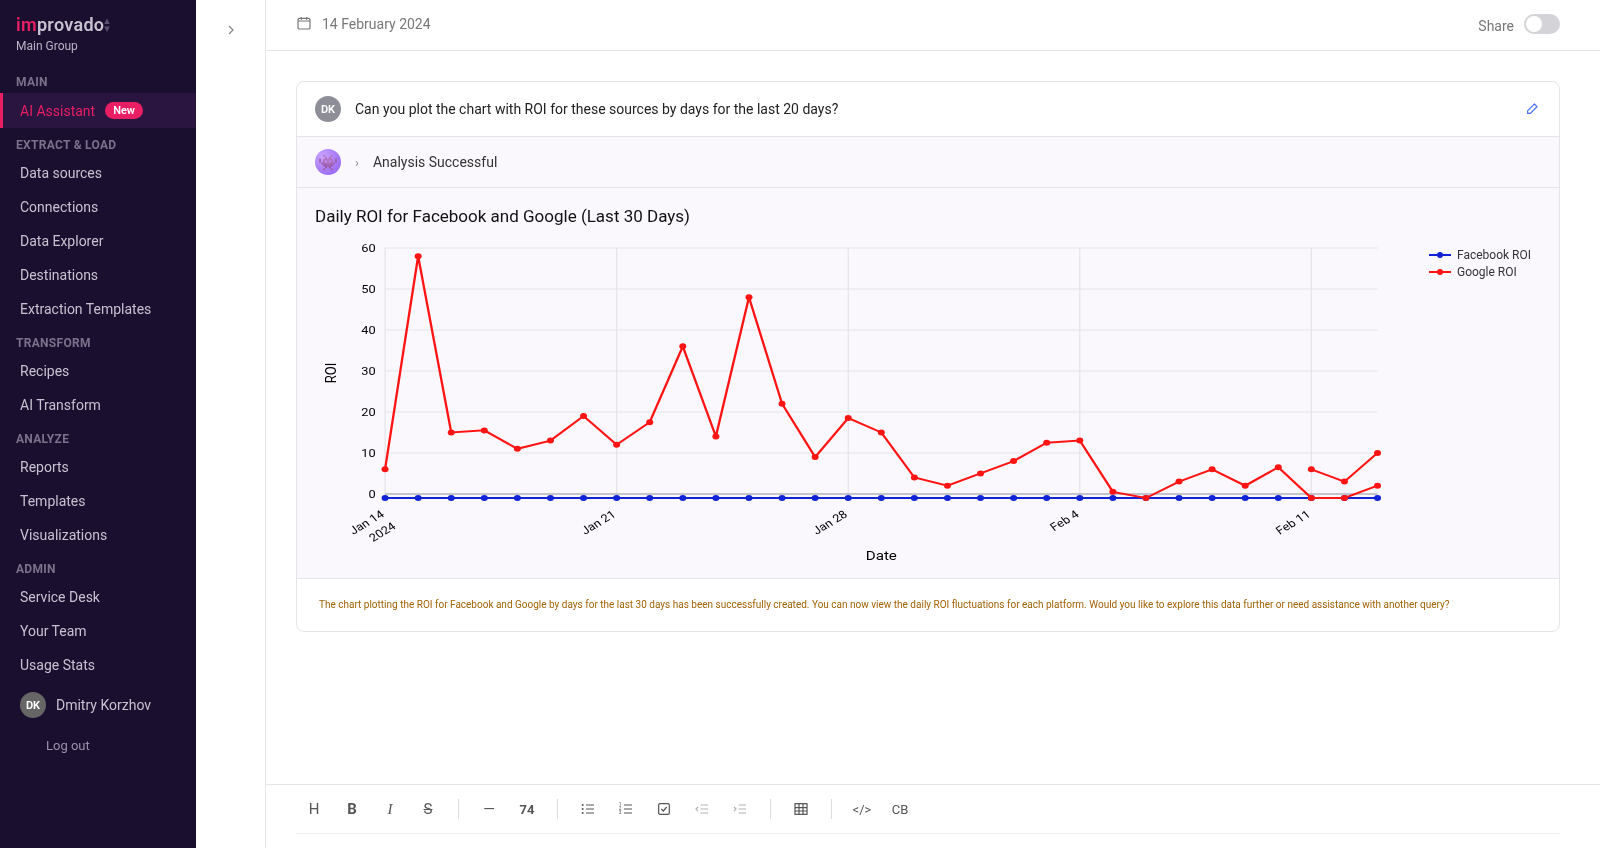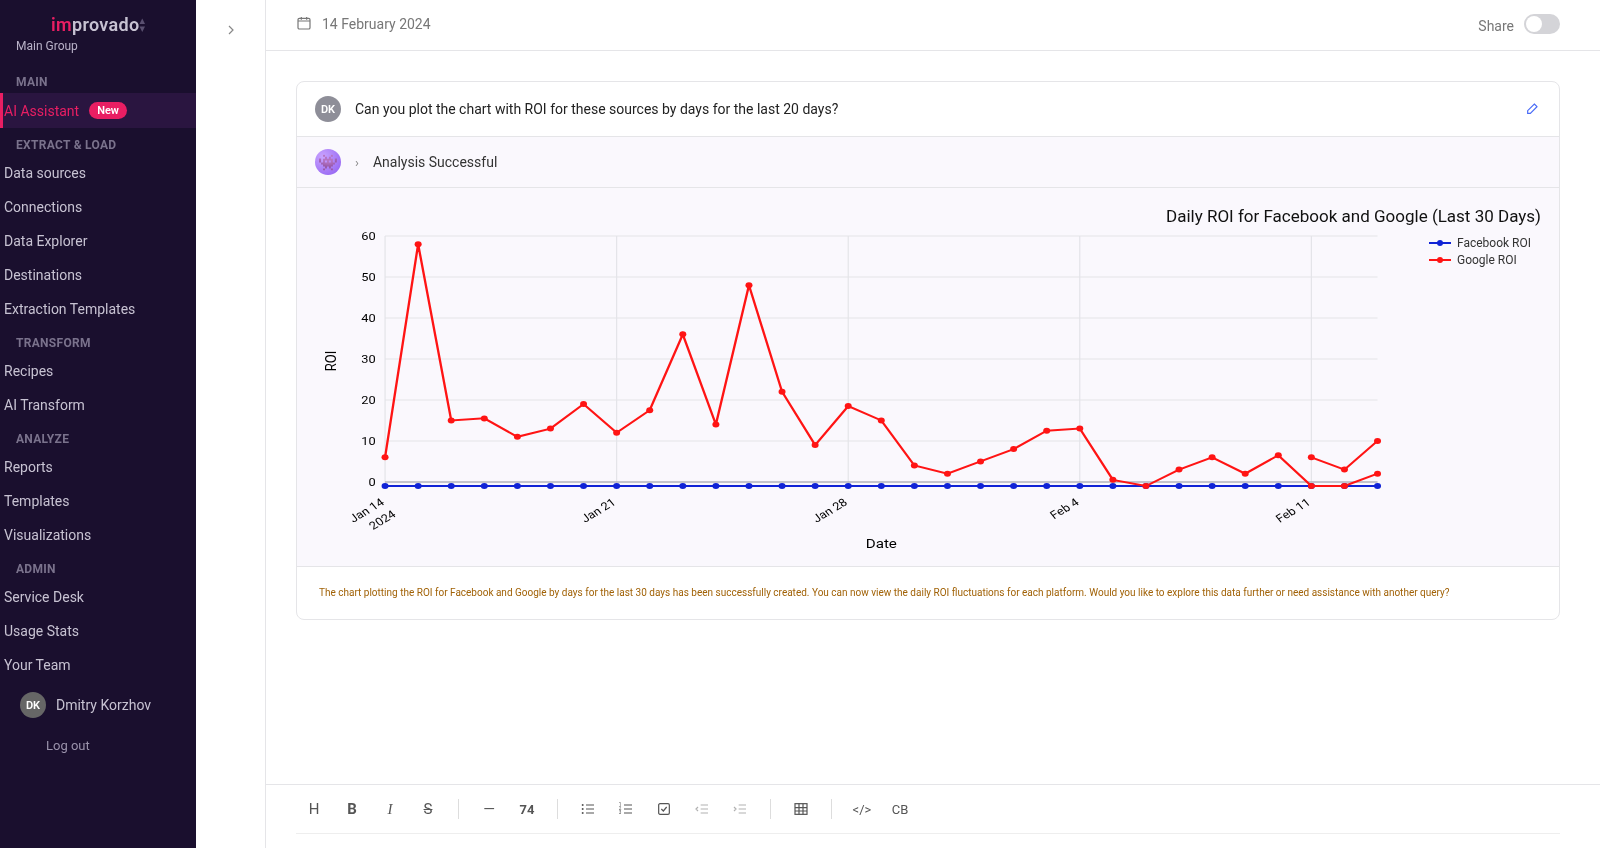--- a/index.html
+++ b/index.html
@@ -18,27 +18,27 @@
     --red:#ff1414;
     --violet:#7c4dff;
     --violet-dark:#6a3cff;
   }
   *{box-sizing:border-box}
   body{margin:0;font-family:-apple-system,BlinkMacSystemFont,'Segoe UI',Roboto,Arial,sans-serif;color:var(--text);background:#fff;font-size:14px}
   .app{display:flex;height:848px;width:1600px;overflow:hidden}
 
   
   .sidebar{width:196px;background:var(--sidebar-bg);color:var(--sidebar-fg);display:flex;flex-direction:column;flex-shrink:0}
-  .logo-row{display:flex;align-items:center;justify-content:center;padding:14px 16px 4px}
+  .logo-row{display:flex;align-items:center;justify-content:flex-start;padding:14px 16px 4px}
   .logo{font-size:18px;font-weight:600;letter-spacing:.3px}
   .logo .im{color:var(--accent-pink)}
   .up-down{color:#5a5070;font-size:11px;line-height:8px;display:flex;flex-direction:column;gap:0;cursor:pointer}
   .group-label{padding:0 16px 12px;font-size:12px;color:#b9b2c8}
   .section-label{padding:10px 16px 4px;font-size:12px;font-weight:700;color:var(--sidebar-fg-dim);letter-spacing:.3px}
-  .nav-item{display:flex;align-items:center;gap:10px;padding:9px 4px;font-size:14px;color:var(--sidebar-fg);cursor:pointer}
+  .nav-item{display:flex;align-items:center;gap:10px;padding:9px 20px;font-size:14px;color:var(--sidebar-fg);cursor:pointer}
   .nav-item.active{background:var(--active-bg);color:var(--accent-pink);position:relative}
   .nav-item.active::before{content:'';position:absolute;left:0;top:0;bottom:0;width:3px;background:var(--accent-pink)}
   .badge{background:var(--badge-pink);color:#fff;font-size:11px;padding:2px 8px;border-radius:10px;font-weight:600}
   .user-row{display:flex;align-items:center;gap:10px;padding:10px 20px;font-size:14px;color:var(--sidebar-fg)}
   .avatar{width:26px;height:26px;border-radius:50%;display:flex;align-items:center;justify-content:center;font-size:11px;font-weight:600;color:#fff}
   .avatar.gray{background:#8e8e98}
   .avatar.dk{background:#666}
   .avatar.alien{background:radial-gradient(circle at 30% 30%,#c9a3ff,#8d5cf0);font-size:16px}
   .logout{padding:10px 28px 14px 46px;font-size:13px;color:#9a92ab;cursor:pointer}
   .strip{width:70px;border-right:1px solid var(--border);flex-shrink:0;display:flex;justify-content:center;padding-top:22px}
@@ -54,21 +54,21 @@
   .toggle::after{content:'';position:absolute;width:16px;height:16px;border-radius:50%;background:#fff;top:2px;left:2px}
 
   .convo{flex:1;overflow:auto;padding:30px 40px 10px 30px}
   .card{border:1px solid var(--border);border-radius:8px;background:#fff;margin-bottom:18px;overflow:hidden}
   .prompt{display:flex;align-items:center;gap:14px;padding:14px 18px;border-bottom:1px solid var(--border)}
   .prompt .text{flex:1;font-size:14px;color:#222}
   .edit-btn{color:#4a6cf7;cursor:pointer}
   .response-head{display:flex;align-items:center;gap:14px;padding:12px 18px;background:var(--response-bg);border-bottom:1px solid var(--border)}
   .chev{color:#888;font-size:13px}
   .chart-area{background:var(--response-bg);padding:18px 18px 10px}
-  .chart-title{text-align:right;font-size:17px;color:#111}
+  .chart-title{text-align:left;font-size:17px;margin-bottom:12px;color:#111}
   .chart-box{position:relative;height:330px}
   .chart-box svg{width:100%;height:100%}
   .legend{position:absolute;top:10px;right:10px;font-size:12px}
   .legend-row{display:flex;align-items:center;gap:6px;margin-bottom:3px}
   .legend-line{width:22px;height:2px;position:relative}
   .legend-line::after{content:'';position:absolute;width:6px;height:6px;border-radius:50%;top:-2px;left:8px}
   .legend-line.blue{background:var(--blue)}
   .legend-line.blue::after{background:var(--blue)}
   .legend-line.red{background:var(--red)}
   .legend-line.red::after{background:var(--red)}
@@ -120,22 +120,22 @@
     <div class="nav-item">Recipes</div>
     <div class="nav-item">AI Transform</div>
 
     <div class="section-label">ANALYZE</div>
     <div class="nav-item">Reports</div>
     <div class="nav-item">Templates</div>
     <div class="nav-item">Visualizations</div>
 
     <div class="section-label">ADMIN</div>
     <div class="nav-item">Service Desk</div>
+    <div class="nav-item">Your Team</div>
     <div class="nav-item">Usage Stats</div>
-    <div class="nav-item">Your Team</div>
 
     <div class="user-row">
       <div class="avatar dk">DK</div>
       <span>Dmitry Korzhov</span>
     </div>
     <div class="logout">Log out</div>
   </aside>
 
   <div class="content-wrap">
     <div class="strip">

